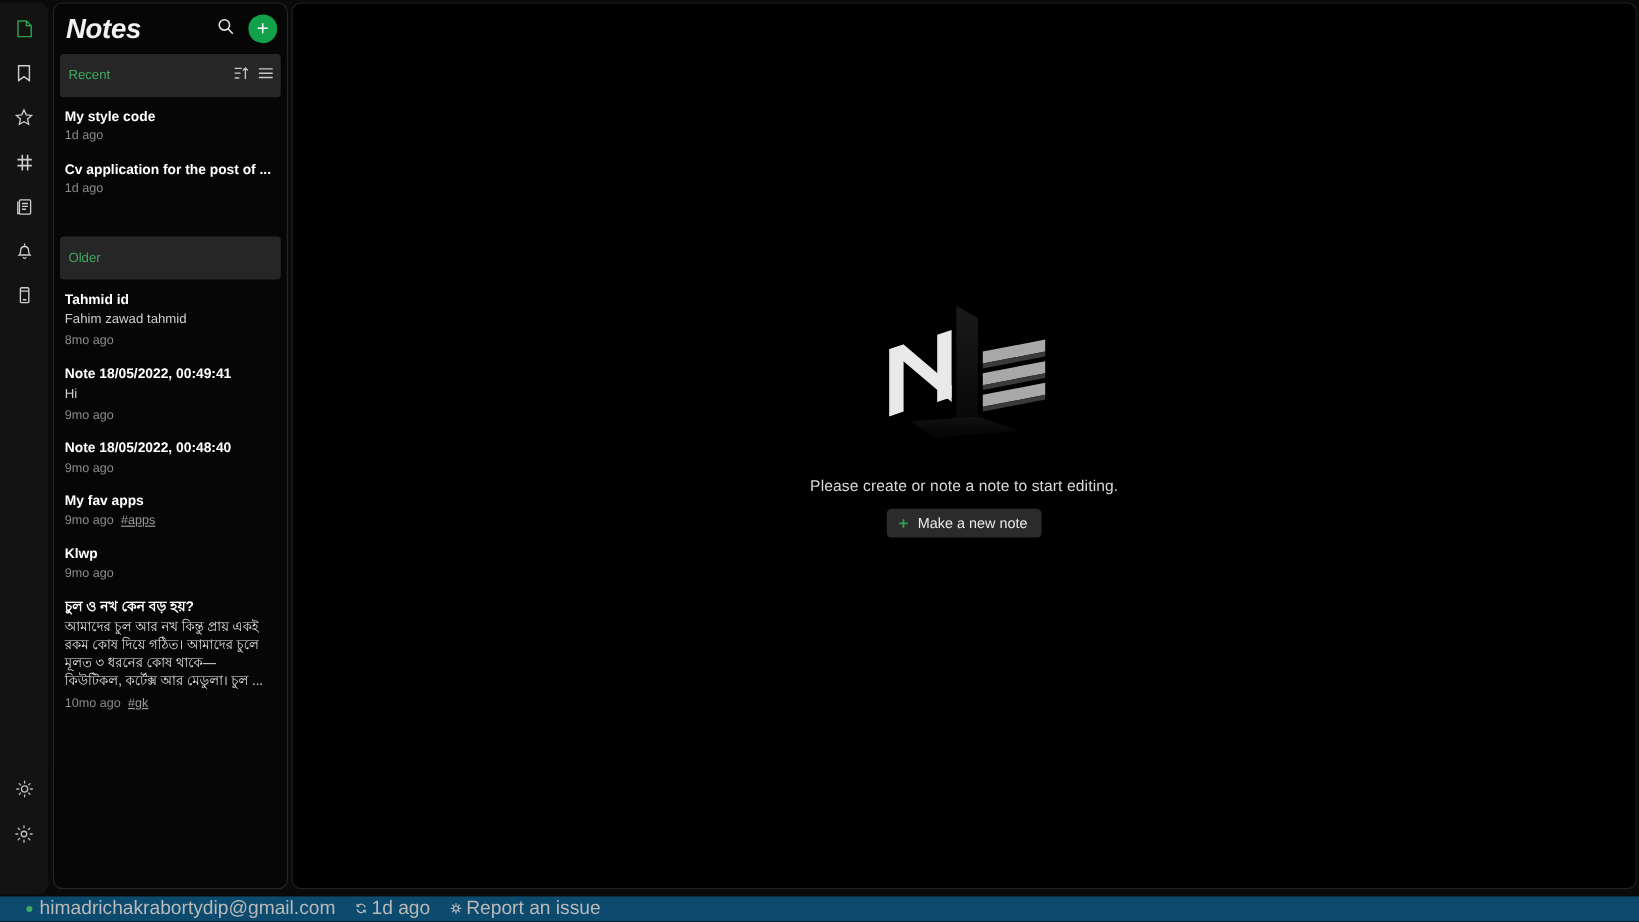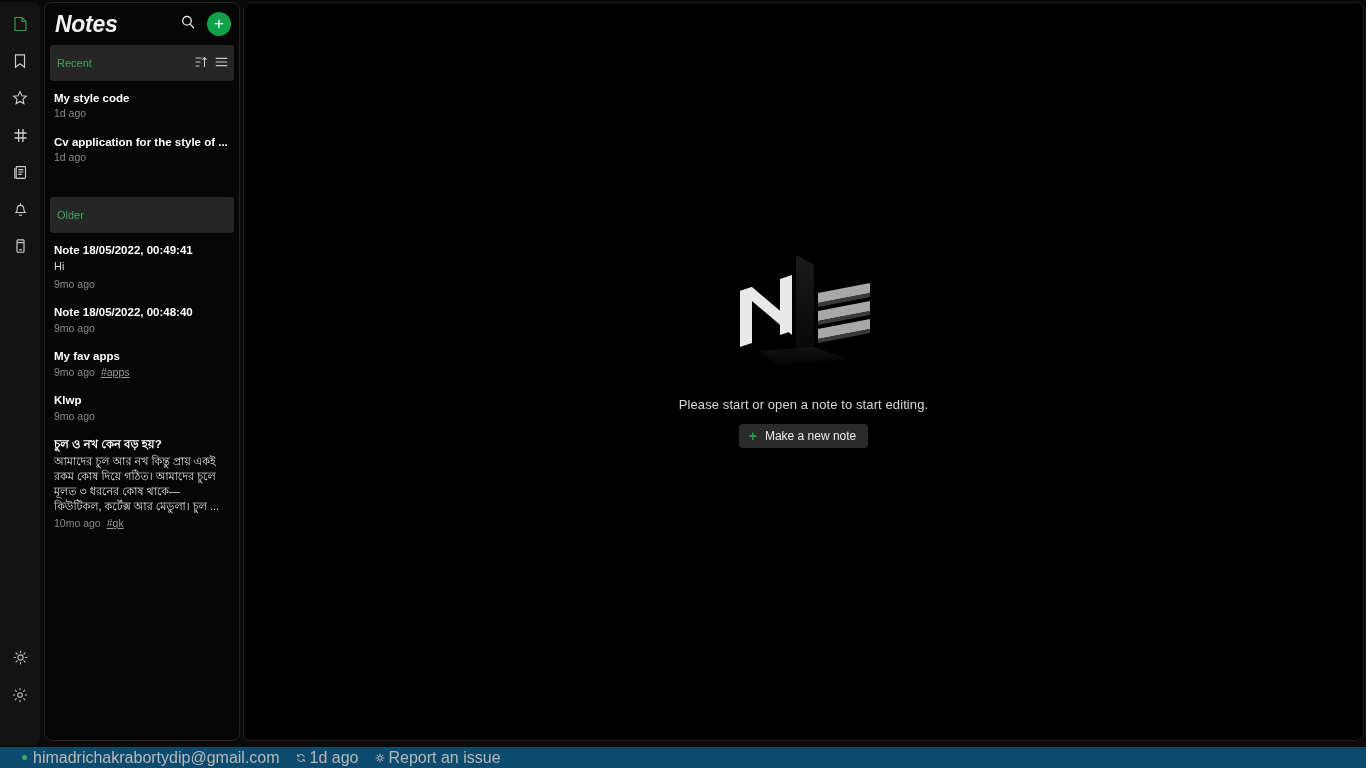--- a/index.html
+++ b/index.html
@@ -367,30 +367,37 @@
         </div>
 
         <div class="note-item">
           <div class="note-title">My style code</div>
           <div class="note-meta">
             <span>1d ago</span>
           </div>
         </div>
 
         <div class="note-item">
-          <div class="note-title">Cv application for the style of ...</div>
+          <div class="note-title">Cv application for the post of ...</div>
           <div class="note-meta">
             <span>1d ago</span>
           </div>
         </div>
 
         <div class="section-head" style="margin-top:24px;align-items:center;">
           <span class="label">Older</span>
         </div>
 
+        <div class="note-item">
+          <div class="note-title">Tahmid id</div>
+          <div class="note-preview">Fahim zawad tahmid</div>
+          <div class="note-meta">
+            <span>8mo ago</span>
+          </div>
+        </div>
 
         <div class="note-item">
           <div class="note-title">Note 18/05/2022, 00:49:41</div>
           <div class="note-preview">Hi</div>
           <div class="note-meta">
             <span>9mo ago</span>
           </div>
         </div>
 
         <div class="note-item">
@@ -458,21 +465,21 @@
               <polygon points="100,74 152,64 152,74 100,84"></polygon>
             </g>
             <g fill="#3a3a3a">
               <polygon points="100,48 152,38 152,42 100,52"></polygon>
               <polygon points="100,66 152,56 152,60 100,70"></polygon>
               <polygon points="100,84 152,74 152,78 100,88"></polygon>
             </g>
           </svg>
         </div>
 
-        <div class="empty-text">Please start or open a note to start editing.</div>
+        <div class="empty-text">Please create or note a note to start editing.</div>
 
         <div class="new-note-btn">
           <span class="plus-sm">+</span>
           <span class="lbl">Make a new note</span>
         </div>
 
       </div>
 
     </div>
 

